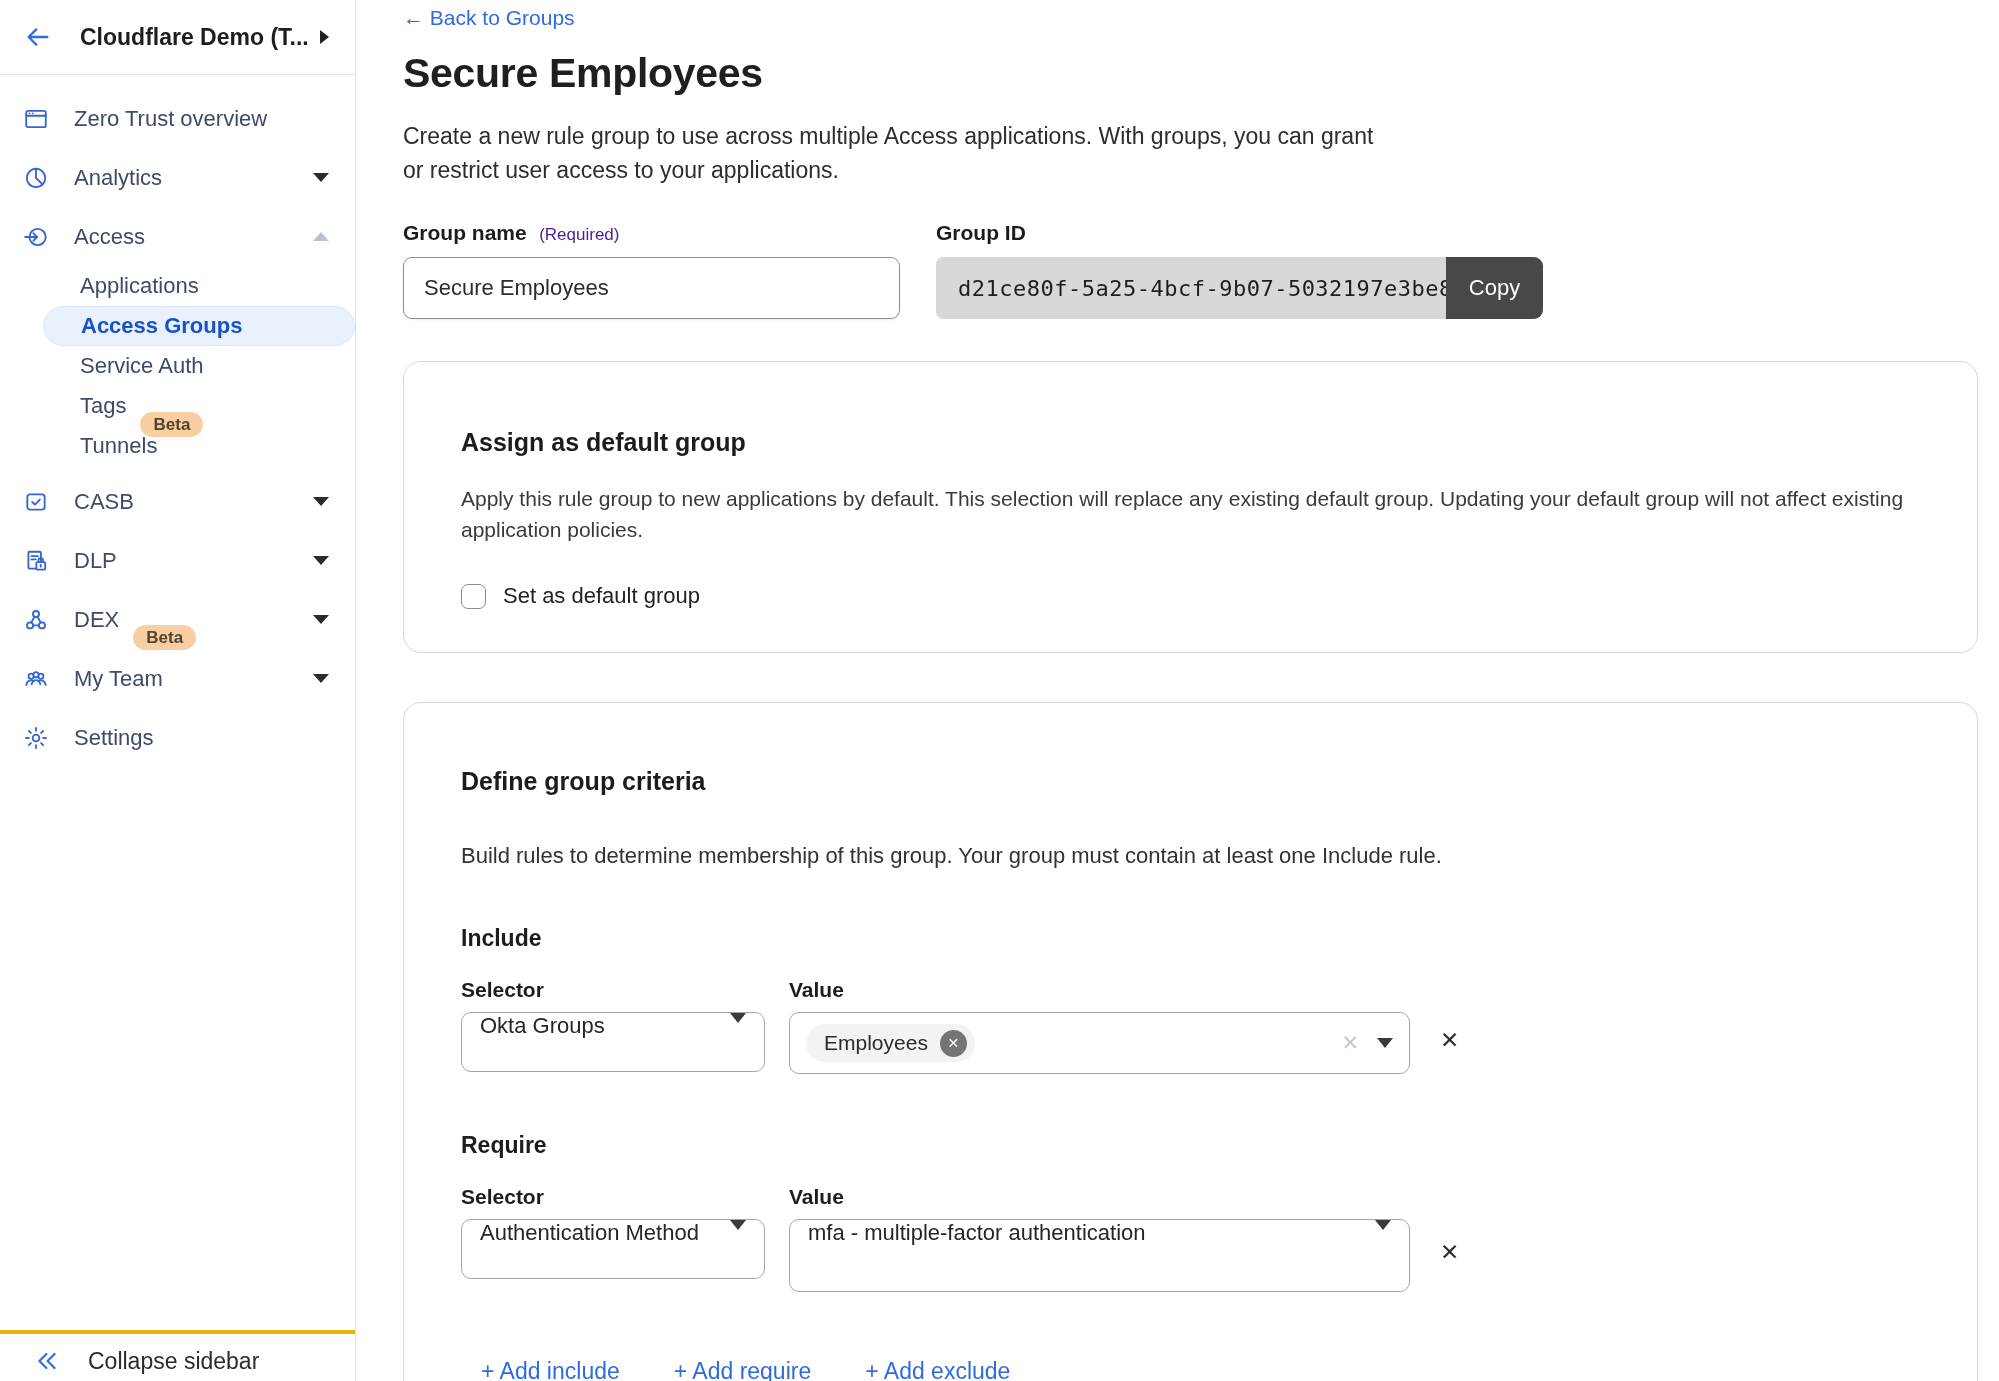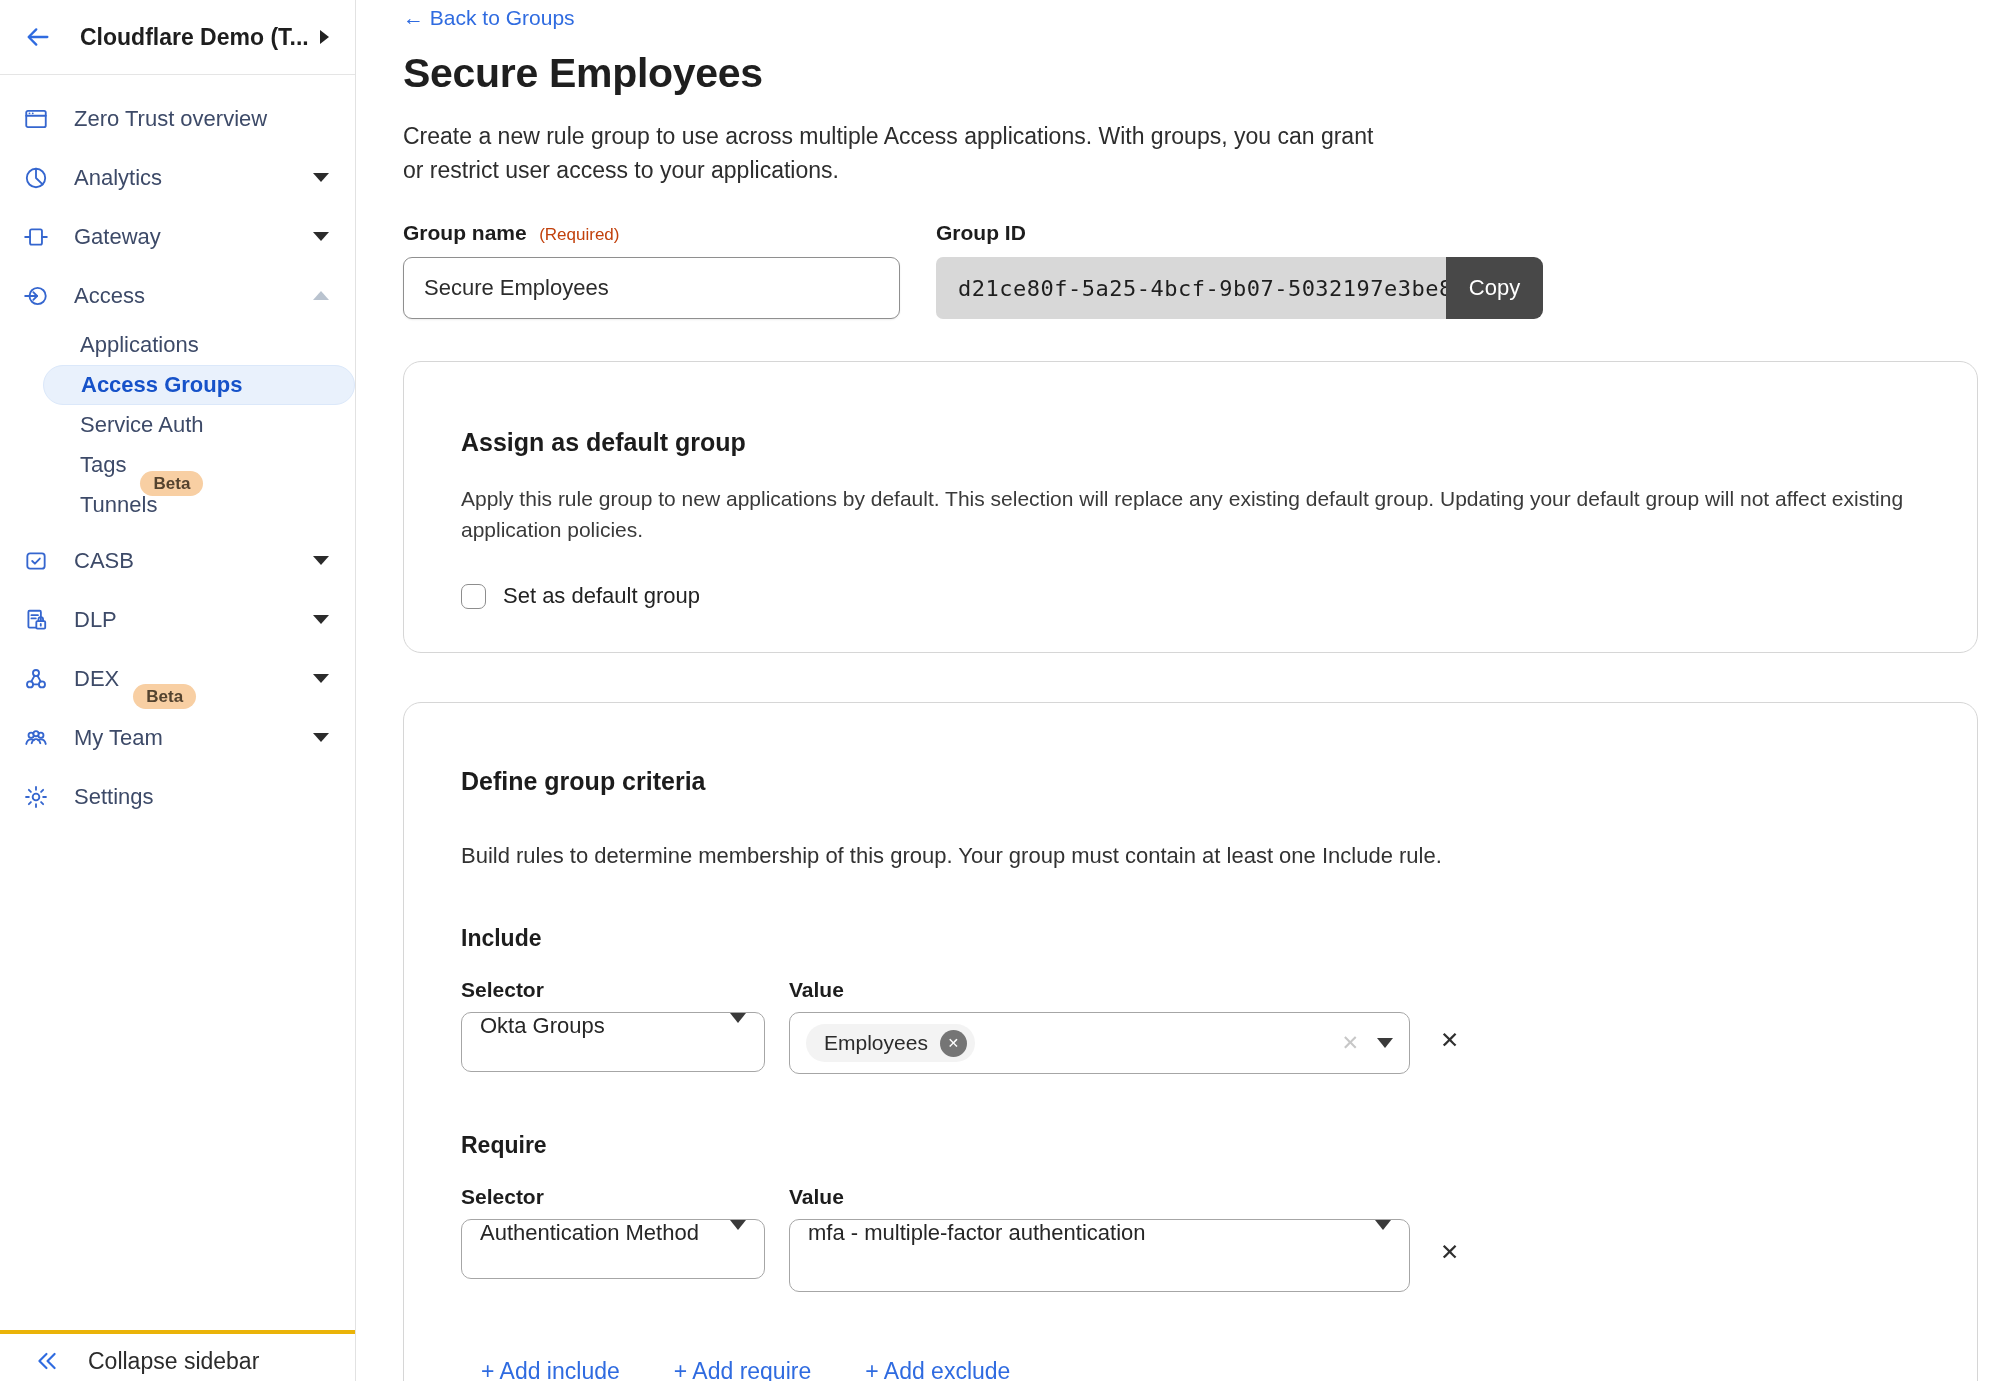--- a/index.html
+++ b/index.html
@@ -60,21 +60,21 @@
   .main {
     position:absolute; left:356px; top:0; right:0; bottom:0;
     padding:6px 21px 0 47px; overflow:hidden; background:#fff;
   }
   .back-link { font-size:21px; color:#2f6be0; display:inline-block; cursor:pointer; }
   h1.page-title { margin-top:20px; font-size:41px; font-weight:700; color:#1f1f1f; letter-spacing:-0.3px; }
   .page-desc { margin-top:22px; font-size:23px; line-height:34px; color:#2d2d2d; }
   
   .form-row { margin-top:34px; display:flex; gap:36px; }
   .field-label { font-size:21px; font-weight:700; color:#1d1d1d; }
-  .req-hint { font-size:17px; font-weight:400; color:#c2410c; margin-left:8px; }
+  .req-hint { font-size:17px; font-weight:400; color:#4c1d95; margin-left:8px; }
   .text-input {
     margin-top:12px; width:497px; height:62px; border:1px solid #8f8f8f; border-radius:9px;
     padding:0 20px; font-size:22px; color:#2c2c2c; font-family:inherit; background:#fff;
     box-shadow:0 1px 2px rgba(0,0,0,.08);
   }
   .groupid-box { margin-top:12px; display:flex; }
   .groupid-code {
     width:510px; height:62px; background:#d8d8d8; border-radius:7px 0 0 7px;
     display:flex; align-items:center; padding:0 22px;
     font-family:"DejaVu Sans Mono","Liberation Mono",monospace; font-size:22px; color:#1e1e1e;
@@ -154,28 +154,20 @@
           <path d="M6 6.8h.01M9 6.8h.01"></path>
         </svg>
       <span class="nav-label">Zero Trust overview</span>
     </div>
     <div class="nav-item">
       <svg class="blue ic" viewBox="0 0 24 24">
           <circle cx="12" cy="12" r="8.5"></circle>
           <path d="M12 3.5V12l6.1 5.9"></path>
         </svg>
       <span class="nav-label">Analytics</span>
-      <span class="chev-down"></span>
-    </div>
-    <div class="nav-item">
-      <svg class="blue ic" viewBox="0 0 24 24">
-          <rect x="6.5" y="5" width="11" height="14" rx="1.5"></rect>
-          <path d="M2 12h4.5M17.5 12H22"></path>
-        </svg>
-      <span class="nav-label">Gateway</span>
       <span class="chev-down"></span>
     </div>
     <div class="nav-item">
       <svg class="blue ic" viewBox="0 0 24 24">
           <circle cx="13.5" cy="12" r="7.5"></circle>
           <path d="M2 12h11"></path>
           <path d="M9.5 8.5L13 12l-3.5 3.5"></path>
         </svg>
       <span class="nav-label">Access</span>
       <span class="chev-up"></span>

